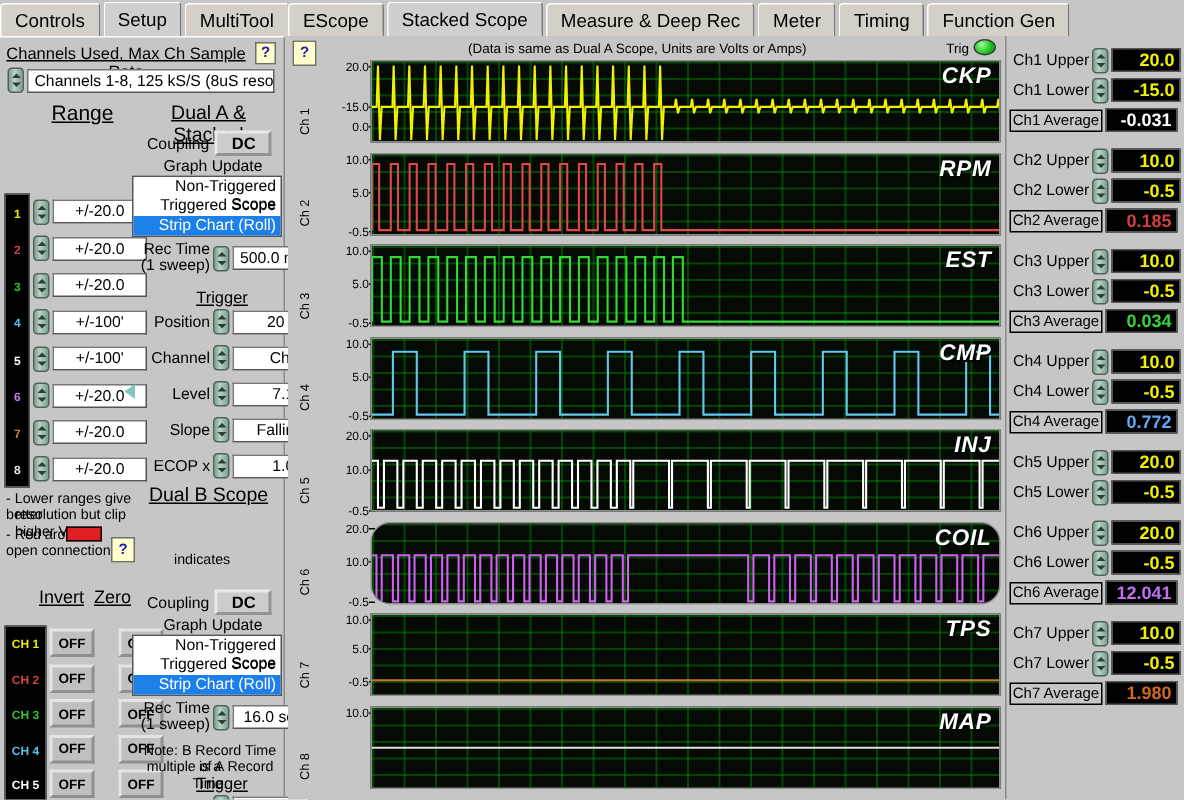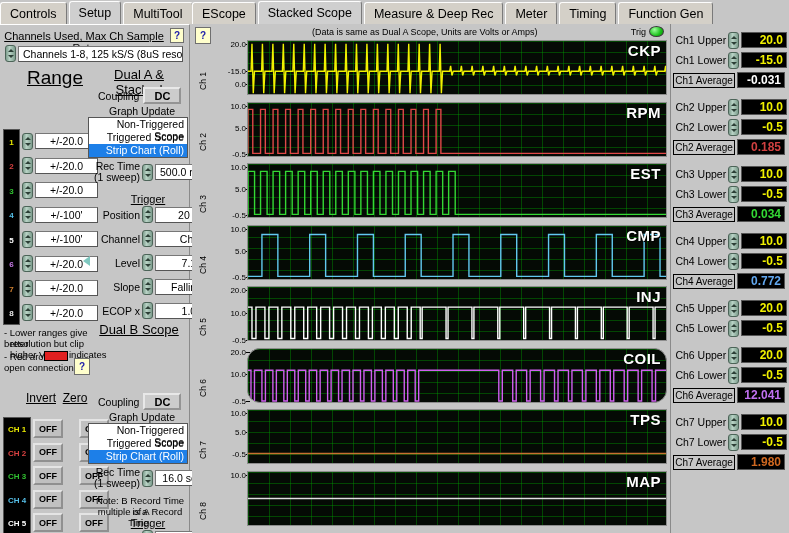--- a/index.html
+++ b/index.html
@@ -204,21 +204,21 @@
   }
   .plot .grid {
     position: absolute; inset: 0;
     background-image:
       linear-gradient(to right, rgba(0,160,0,.40) 1px, transparent 1px),
       linear-gradient(to bottom, rgba(0,160,0,.40) 1px, transparent 1px);
   }
   .plot svg { position: absolute; inset: 0; width: 100%; height: 100%; }
   .sigLabel {
     position: absolute; right: 5px; top: 1px;
-    font-size: 15px; font-weight: bold; 
+    font-size: 15px; font-weight: bold; font-style: italic;
     color: #fff;
     text-shadow: 1px 1px 0 #000;
     letter-spacing: .5px;
   }
 
   
   #rightpanel {
     position: absolute; left: 670px; top: 24px;
     width: 119px; height: 509px;
     background: #c6c6c6;
@@ -278,21 +278,21 @@
   <div id="leftpanel">
 
     <div style="position:absolute;left:4px;top:5px;width:160px;" class="hdr-underline">Channels Used, Max Ch Sample Rate</div>
     <div class="qbtn" style="position:absolute;left:170px;top:3px;">?</div>
 
     <div class="rowflex" style="position:absolute;left:5px;top:20px;">
       <div class="spin"></div>
       <div class="field center" style="width:165px;margin-left:2px;">Channels 1-8, 125 kS/S (8uS resolution)</div>
     </div>
 
-    <div style="position:absolute;left:22px;top:42px;width:66px;font-size:19px;" class="hdr-underline">Range</div>
+    <div style="position:absolute;left:22px;top:42px;width:66px;font-size:14px;" class="hdr-underline">Range</div>
     <div style="position:absolute;left:90px;top:42px;width:98px;font-size:13px;" class="hdr-underline">Dual A &amp; Stacked</div>
 
     <div id="chstrip">
         <div class="cn" style="color: rgb(232, 232, 0);">1</div>
         <div class="cn" style="color: rgb(216, 64, 64);">2</div>
         <div class="cn" style="color: rgb(48, 192, 48);">3</div>
         <div class="cn" style="color: rgb(85, 191, 232);">4</div>
         <div class="cn" style="color: rgb(255, 255, 255);">5</div>
         <div class="cn" style="color: rgb(200, 122, 232);">6</div>
         <div class="cn" style="color: rgb(208, 128, 48);">7</div>
@@ -381,21 +381,21 @@
       <div class="spin" style="margin-left:2px;"></div>
       <div class="field" style="width:52px;margin-left:2px;">1.00</div>
     </div>
 
     <div style="position:absolute;left:83px;top:231px;width:0;height:0;border-top:5px solid transparent;border-bottom:5px solid transparent;border-right:7px solid #7fc8c0;"></div>
 
     <div class="note" style="position:absolute;left:4px;top:302px;width:92px;">- Lower ranges give better</div>
     <div class="note" style="position:absolute;left:10px;top:313px;width:92px;">resolution but clip higher Vs</div>
     <div class="note" style="position:absolute;left:4px;top:326px;">- Red around</div>
     <div style="position:absolute;left:44px;top:326px;width:24px;height:10px;background:#e02020;border:1px solid #000;"></div>
-    <div class="note" style="position:absolute;left:69px;top:324px;">indicates</div>
+    <div class="note" style="position:absolute;left:69px;top:343px;padding-left:47px;">indicates</div>
     <div class="note" style="position:absolute;left:4px;top:337px;">open connection.</div>
     <div class="qbtn" style="position:absolute;left:74px;top:333px;width:16px;height:17px;">?</div>
 
     <div style="position:absolute;left:90px;top:297px;width:98px;font-size:13px;" class="hdr-underline">Dual B Scope</div>
 
     <div style="position:absolute;left:24px;top:366px;width:34px;font-size:12px;" class="hdr-underline">Invert</div>
     <div style="position:absolute;left:60px;top:366px;width:30px;font-size:12px;" class="hdr-underline">Zero</div>
     <div id="iz-strip">
         <div class="cn" style="color: rgb(232, 232, 0);">CH 1</div>
         <div class="cn" style="color: rgb(216, 64, 64);">CH 2</div>

